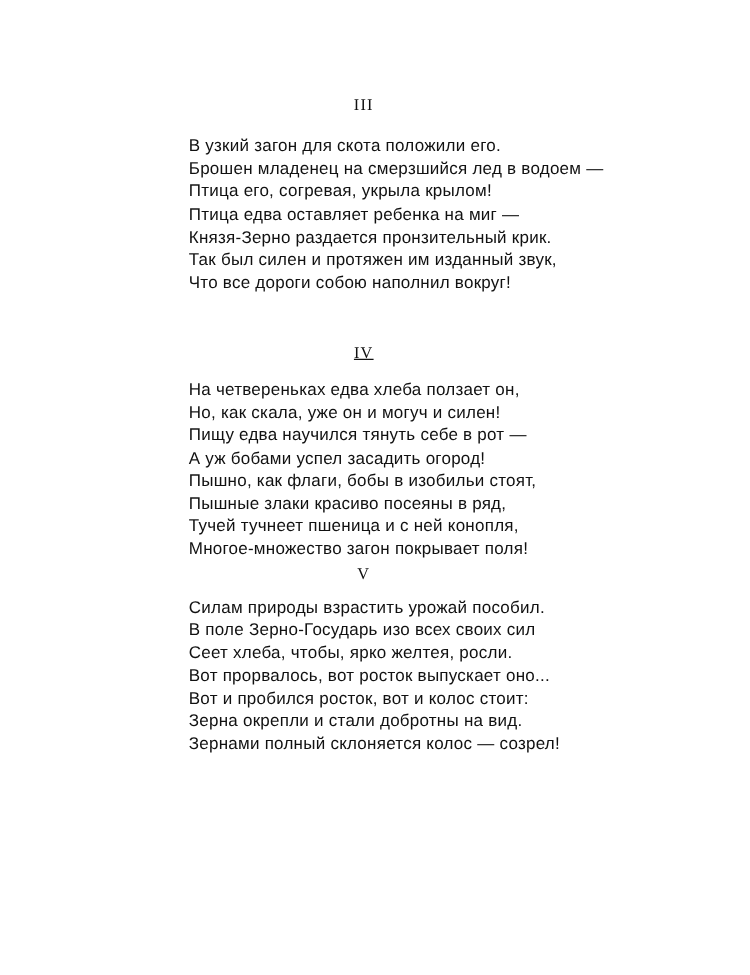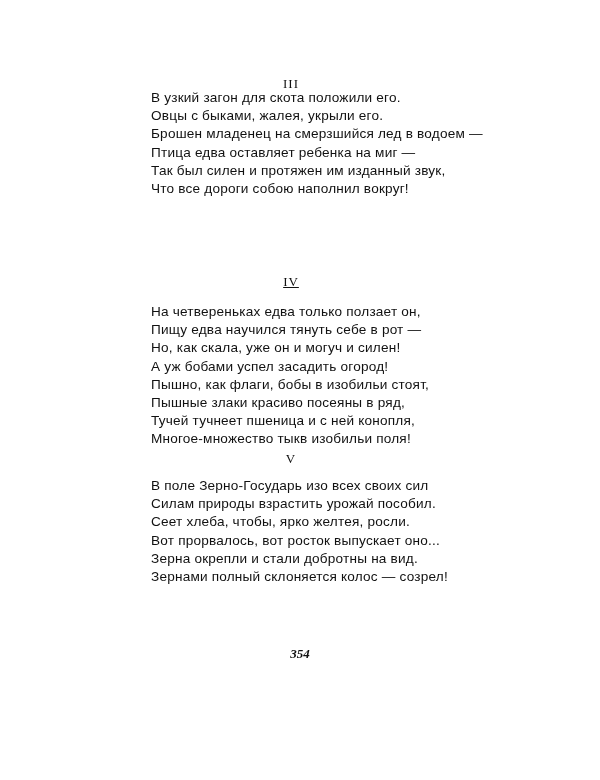--- a/index.html
+++ b/index.html
@@ -53,45 +53,46 @@
       font-weight: bold;
       font-size: 13px;
     }
   </style>
 </head>
 <body>
 
 <div class="page">
 
   <div class="section-heading" style="top:76px;">III</div>
-  <ul class="stanza" style="top:89px;">
+  <ul class="stanza" style="top:108px;">
     <li>В узкий загон для скота положили его.</li>
-    <li>Овцы с быками, жалея, укрыли его.</li>
     <li>Брошен младенец на смерзшийся лед в водоем —</li>
+    <li>Птица его, согревая, укрыла крылом!</li>
     <li>Птица едва оставляет ребенка на миг —</li>
+    <li>Князя-Зерно раздается пронзительный крик.</li>
     <li>Так был силен и протяжен им изданный звук,</li>
     <li>Что все дороги собою наполнил вокруг!</li>
   </ul>
 
   <div class="section-heading" style="top:274px;text-decoration:underline;">IV</div>
   <ul class="stanza" style="top:303px;">
-    <li>На четвереньках едва только ползает он,</li>
+    <li>На четвереньках едва хлеба ползает он,</li>
+    <li>Но, как скала, уже он и могуч и силен!</li>
     <li>Пищу едва научился тянуть себе в рот —</li>
-    <li>Но, как скала, уже он и могуч и силен!</li>
     <li>А уж бобами успел засадить огород!</li>
     <li>Пышно, как флаги, бобы в изобильи стоят,</li>
     <li>Пышные злаки красиво посеяны в ряд,</li>
     <li>Тучей тучнеет пшеница и с ней конопля,</li>
-    <li>Многое-множество тыкв изобильи поля!</li>
+    <li>Многое-множество загон покрывает поля!</li>
   </ul>
 
   <div class="section-heading" style="top:451px;">V</div>
   <ul class="stanza" style="top:477px;">
+    <li>Силам природы взрастить урожай пособил.</li>
     <li>В поле Зерно-Государь изо всех своих сил</li>
-    <li>Силам природы взрастить урожай пособил.</li>
     <li>Сеет хлеба, чтобы, ярко желтея, росли.</li>
     <li>Вот прорвалось, вот росток выпускает оно...</li>
+    <li>Вот и пробился росток, вот и колос стоит:</li>
     <li>Зерна окрепли и стали добротны на вид.</li>
     <li>Зернами полный склоняется колос — созрел!</li>
   </ul>
 
-  <div class="page-number">354</div>
 </div>
 
 </body></html>

